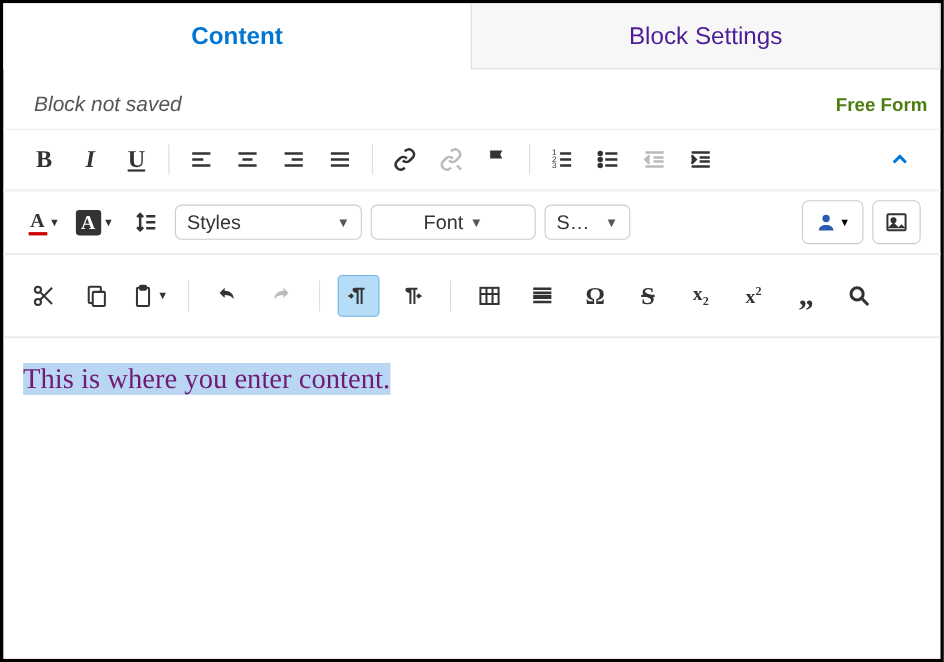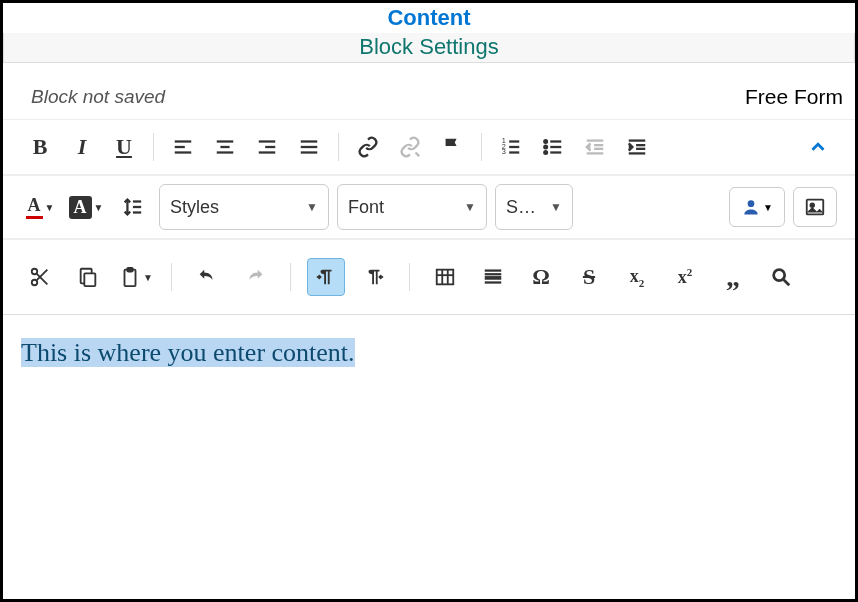--- a/index.html
+++ b/index.html
@@ -1,45 +1,45 @@
 <!DOCTYPE html>
 <html><head>
 <meta charset="utf-8">
 <style>
   * { box-sizing: border-box; margin: 0; padding: 0; }
   body { font-family: -apple-system, BlinkMacSystemFont, "Segoe UI", Arial, sans-serif; background: #fff; }
   .frame { width: 858px; height: 602px; border: 3px solid #000; background: #fff; position: relative; }
-  .tabs { display: flex; height: 60px; flex-direction: column; }
-  .tab { flex: 1; display: flex; align-items: center; justify-content: center; font-size: 22px; color: #0f766e; background: #fff; border-bottom: 1px solid #ddd; cursor: pointer; }
+  .tabs { display: flex; height: 60px; }
+  .tab { flex: 1; display: flex; align-items: center; justify-content: center; font-size: 22px; color: #4c1d95; background: #fff; border-bottom: 1px solid #ddd; cursor: pointer; }
   .tab.inactive { background: #f7f7f7; border: 1px solid #ddd; border-top: none; }
   .tab.active { color: #0176d3; font-weight: 600; border-bottom: none; }
   .statusbar { display: flex; justify-content: space-between; align-items: center; padding: 22px 12px 10px 28px; }
   .status-left { font-style: italic; color: #555; font-size: 19px; }
-  .status-right { color: #000000; font-size: 21px; }
+  .status-right { color: #4d7c0f; font-size: 17px; font-weight: bold; }
   .toolbar { padding: 8px 18px; border-top: 1px solid #eee; border-bottom: 1px solid #eee; display: flex; align-items: center; gap: 4px; flex-wrap: nowrap; }
   .tbtn { width: 38px; height: 38px; display: inline-flex; align-items: center; justify-content: center; cursor: pointer; color: #333; border-radius: 4px; }
   .tbtn.muted { color: #bbb; }
   .tbtn.active { background: #b5ddf7; border: 1px solid #6fb4e0; }
   .tbtn svg { width: 22px; height: 22px; }
   .sep { width: 1px; height: 28px; background: #ddd; margin: 0 6px; }
   .collapse { margin-left: auto; color: #0176d3; font-size: 22px; cursor: pointer; }
-  .dropdown { display: inline-flex; align-items: center; gap: 6px; height: 46px; padding: 0 10px; border: 1px solid #ccc; border-radius: 6px; background: #fff; cursor: pointer; font-size: 18px; color: #333; }
+  .dropdown { display: inline-flex; align-items: center; gap: 6px; height: 32px; padding: 0 10px; border: 1px solid #ccc; border-radius: 6px; background: #fff; cursor: pointer; font-size: 18px; color: #333; }
   .dropdown .caret { font-size: 12px; color: #555; }
   .boldchar { font-family: Georgia, serif; font-weight: 700; font-size: 22px; }
   .italchar { font-family: Georgia, serif; font-style: italic; font-weight: 600; font-size: 22px; }
   .underchar { font-family: Georgia, serif; font-weight: 700; font-size: 22px; text-decoration: underline; }
-  .content-area { padding: 20px 18px; font-family: "Times New Roman", Georgia, serif; font-size: 26px; color: #0c4a6e; line-height: 1.4; min-height: 200px; }
+  .content-area { padding: 20px 18px; font-family: "Times New Roman", Georgia, serif; font-size: 26px; color: #701a75; line-height: 1.4; min-height: 200px; }
   .content-area .sel { background: #b9d6f2; }
   .toolbar2 { border-top: 1px solid #eee; gap: 8px; }
   .toolbar3 { border-bottom: 1px solid #ddd; padding-bottom: 18px; padding-top: 18px; gap: 10px; }
   .charA { font-family: Georgia, serif; font-weight: 700; font-size: 18px; }
   .colorA { border-bottom: 3px solid #c00; padding: 0 2px; }
   .bgA { background: #333; color: #fff; padding: 1px 5px; border-radius: 3px; }
   .dropdown.wide { min-width: 170px; justify-content: space-between; }
-  .dropdown.med { min-width: 150px; justify-content: space-between; }
+  .dropdown.med { min-width: 150px; justify-content: center; }
   .dropdown.sm { min-width: 78px; justify-content: space-between; }
   .iconbox { border: 1px solid #ccc; border-radius: 6px; width: 56px; height: 40px; display: inline-flex; align-items: center; justify-content: center; cursor: pointer; }
   .imgicon { border: 1px solid #ccc; border-radius: 6px; width: 44px; height: 40px; display: inline-flex; align-items: center; justify-content: center; cursor: pointer; }
 </style>
 </head>
 <body>
 
 <div class="frame">
 
   <div class="tabs">

